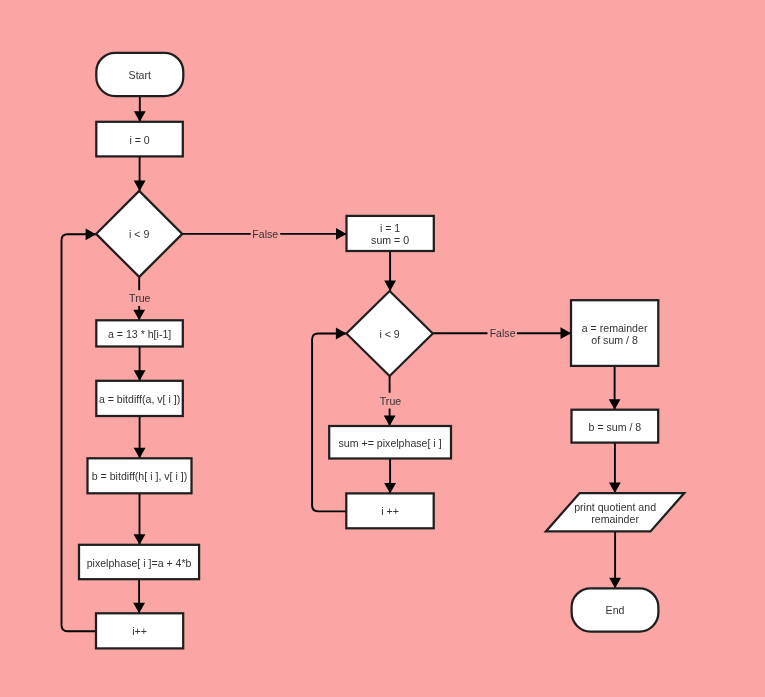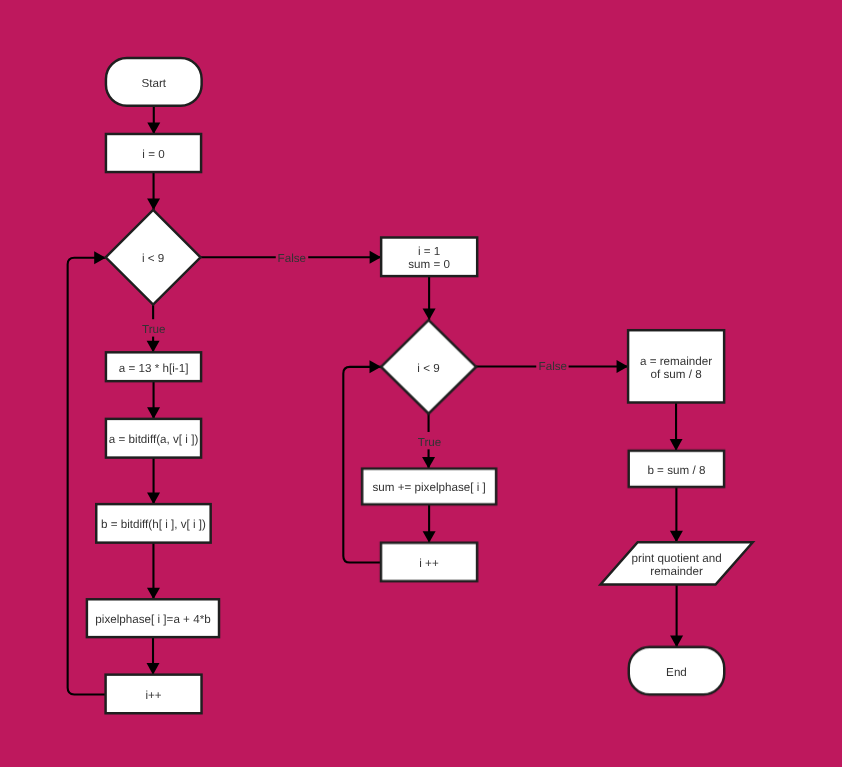--- a/index.html
+++ b/index.html
@@ -1,19 +1,19 @@
 <!DOCTYPE html>
 <html><head>
 <meta charset="utf-8">
 <title>Flowchart</title>
 <style>
   html,body{margin:0;padding:0;background:#ffffff;}
   body{width:765px;height:697px;overflow:hidden;
        font-family:"Liberation Sans",sans-serif;}
-  #canvas{position:relative;width:765px;height:697px;background:#be185d;}
+  #canvas{position:relative;width:765px;height:697px;background:#fca5a5;}
   svg#flow{position:absolute;left:0;top:0;width:765px;height:697px;display:block;}
   .shp{fill:#ffffff;stroke:#1f1f1f;stroke-width:2.25;stroke-linejoin:miter;}
   .ln{stroke:#000000;stroke-width:1.9;fill:none;stroke-linecap:butt;stroke-linejoin:round;}
   .arw{fill:#000000;stroke:none;}
   .txt,.elbl{font-family:"Liberation Sans",sans-serif;font-size:10.6px;
        fill:#333333;text-anchor:middle;}
   
   #flow text{will-change:opacity;}
 </style>
 </head>

